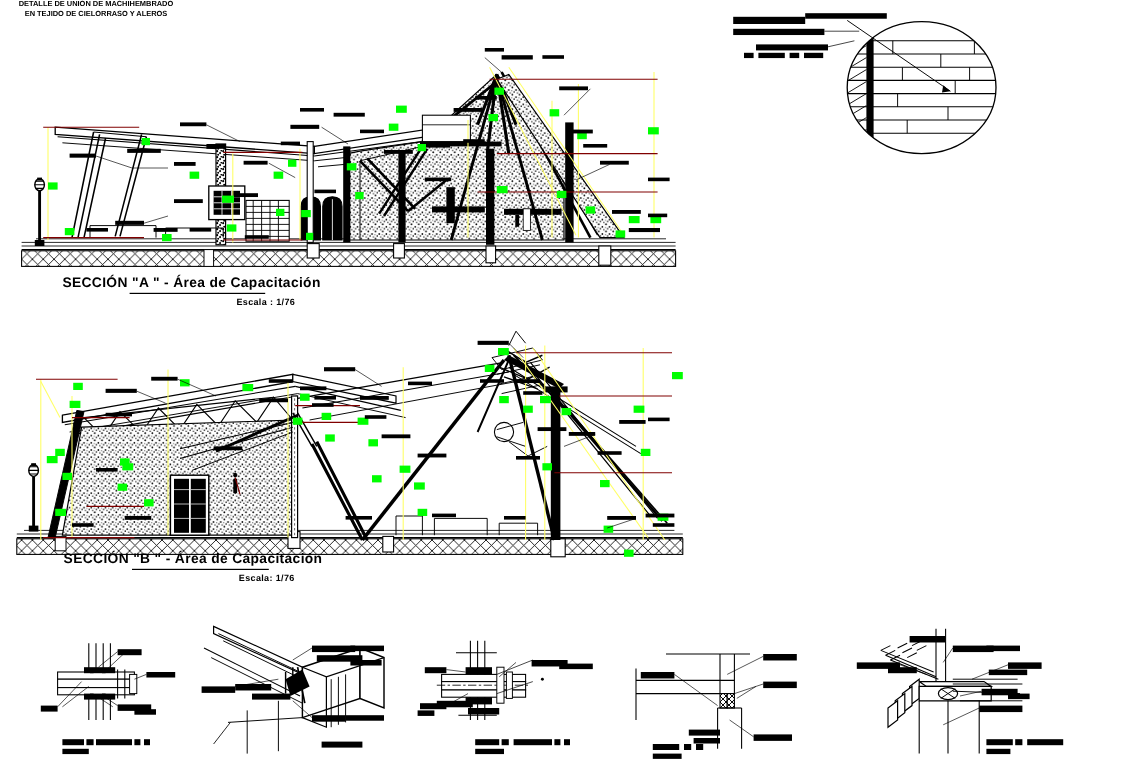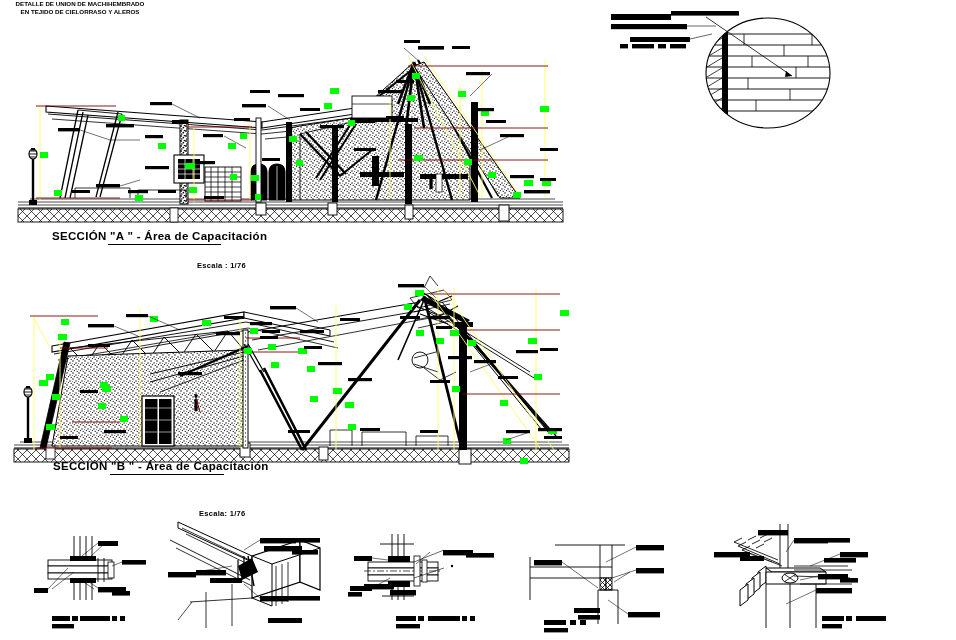--- a/index.html
+++ b/index.html
@@ -279,21 +279,21 @@
       <path d="M404,48 L420,62"></path>
       <path d="M492,74 L470,96"></path>
       <path d="M508,137 L480,150"></path>
       <path d="M120,186 L140,180"></path>
       <path d="M224,136 L246,148"></path>
     </g>
   </svg>
 
   <div class="cap-title cap-main" style="left:52px; top:230px;">SECCIÓN  "A " - Área de Capacitación</div>
   <div style="position:absolute; left:108px; top:244px; width:113px; height:1px; background:#000;"></div>
-  <div class="cap-title cap-scale" style="left:197px; top:261px;">Escala : 1/76</div>
+  <div class="cap-title cap-scale" style="left:197px; top:247px;">Escala : 1/76</div>
 
   
   <svg class="layer" viewBox="0 0 956 640" xmlns="http://www.w3.org/2000/svg">
 
     <rect x="14" y="449" width="555" height="13" fill="url(#groundHatch)" stroke="#000" stroke-width="0.9"></rect>
     <line x1="14" y1="448" x2="569" y2="448" stroke="#000" stroke-width="1.1"></line>
     <line x1="14" y1="445" x2="569" y2="445" stroke="#000" stroke-width="0.7"></line>
     <line x1="20" y1="442" x2="562" y2="442" stroke="#000" stroke-width="0.7"></line>
 
     <rect x="46" y="447" width="9" height="12" fill="#fff" stroke="#000" stroke-width="0.8"></rect>
@@ -485,21 +485,21 @@
       <path d="M148,316 L180,330"></path>
       <path d="M296,308 L318,322"></path>
       <path d="M424,286 L436,298"></path>
       <path d="M496,362 L470,372"></path>
       <path d="M530,432 L506,440"></path>
     </g>
   </svg>
 
   <div class="cap-title cap-main" style="left:53px; top:460px;">SECCIÓN   "B " - Área de Capacitación</div>
   <div style="position:absolute; left:110px; top:474px; width:114px; height:1px; background:#000;"></div>
-  <div class="cap-title cap-scale" style="left:199px; top:477px;margin-top:32px;">Escala: 1/76</div>
+  <div class="cap-title cap-scale" style="left:199px; top:477px;">Escala: 1/76</div>
 
   
   <svg class="layer" viewBox="0 0 956 640" xmlns="http://www.w3.org/2000/svg">
 
     <g>
       <ellipse cx="768" cy="73" rx="62" ry="55" fill="#fff" stroke="#000" stroke-width="1.1"></ellipse>
       <clipPath id="clipEll">
           <ellipse cx="768" cy="73" rx="62" ry="55"></ellipse>
         </clipPath>
       <g clip-path="url(#clipEll)">

